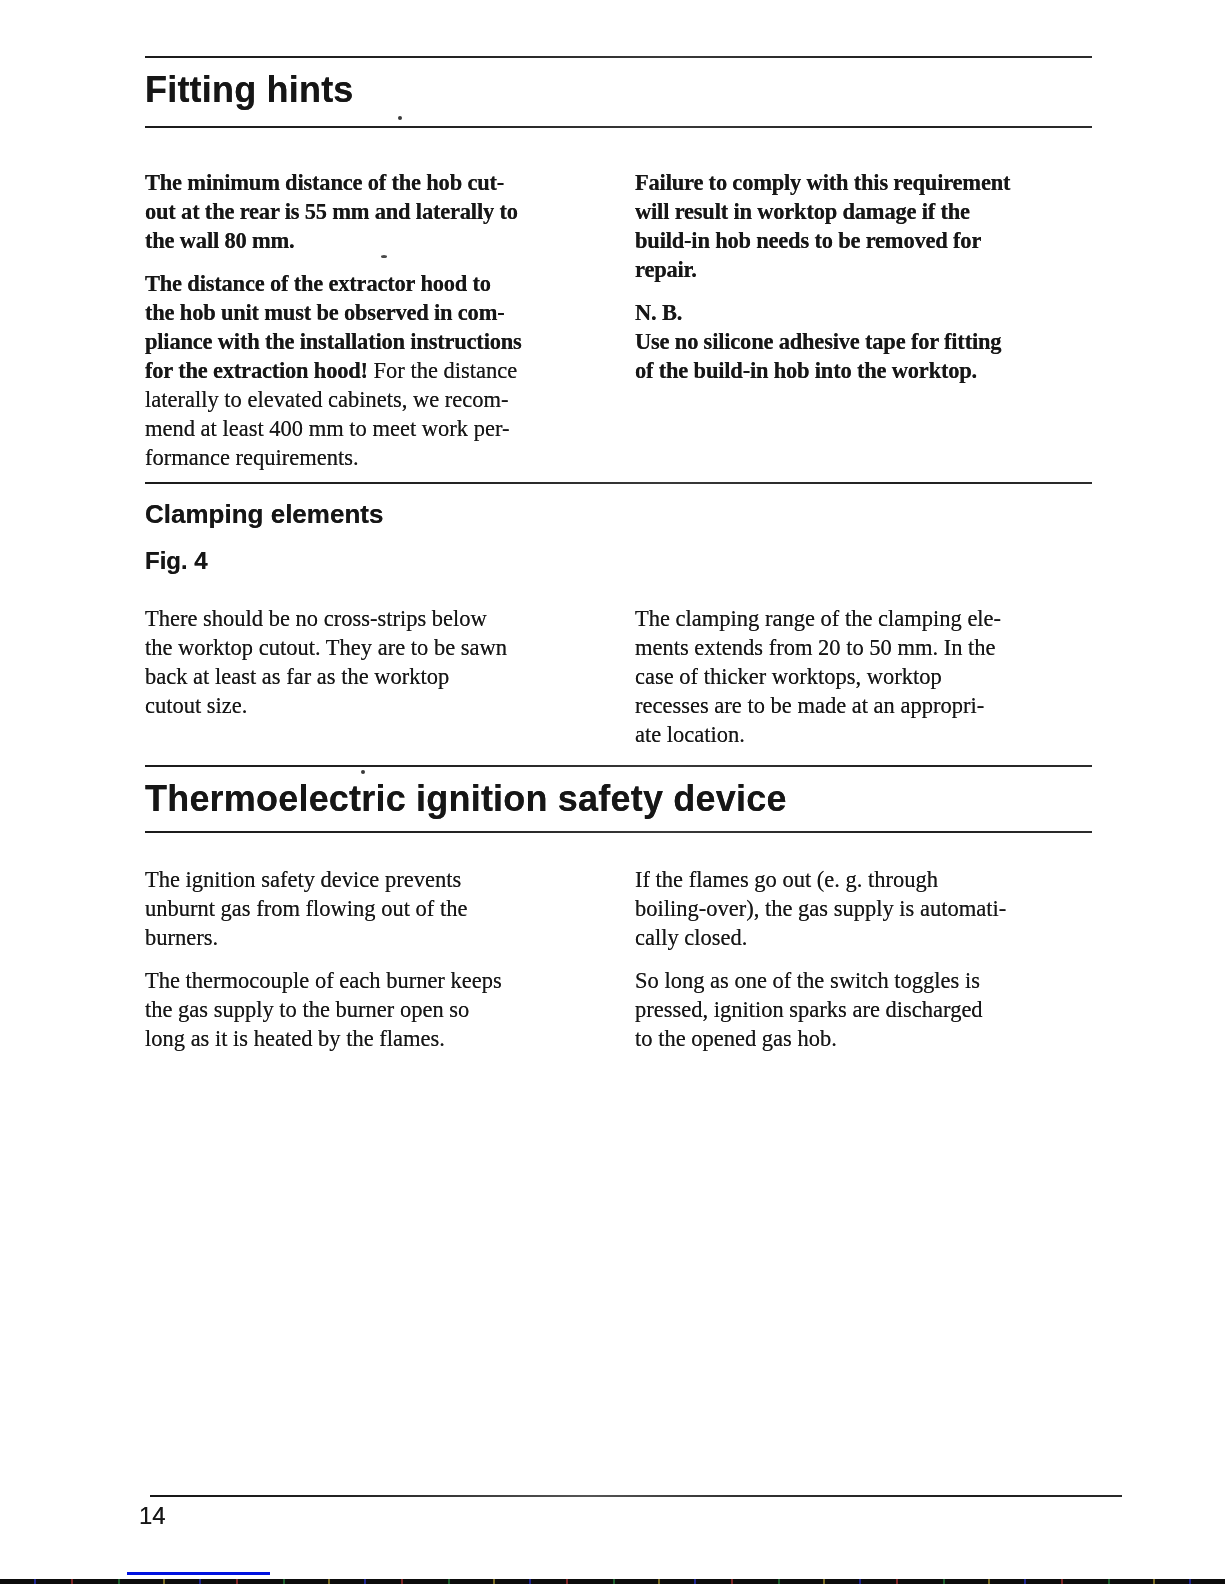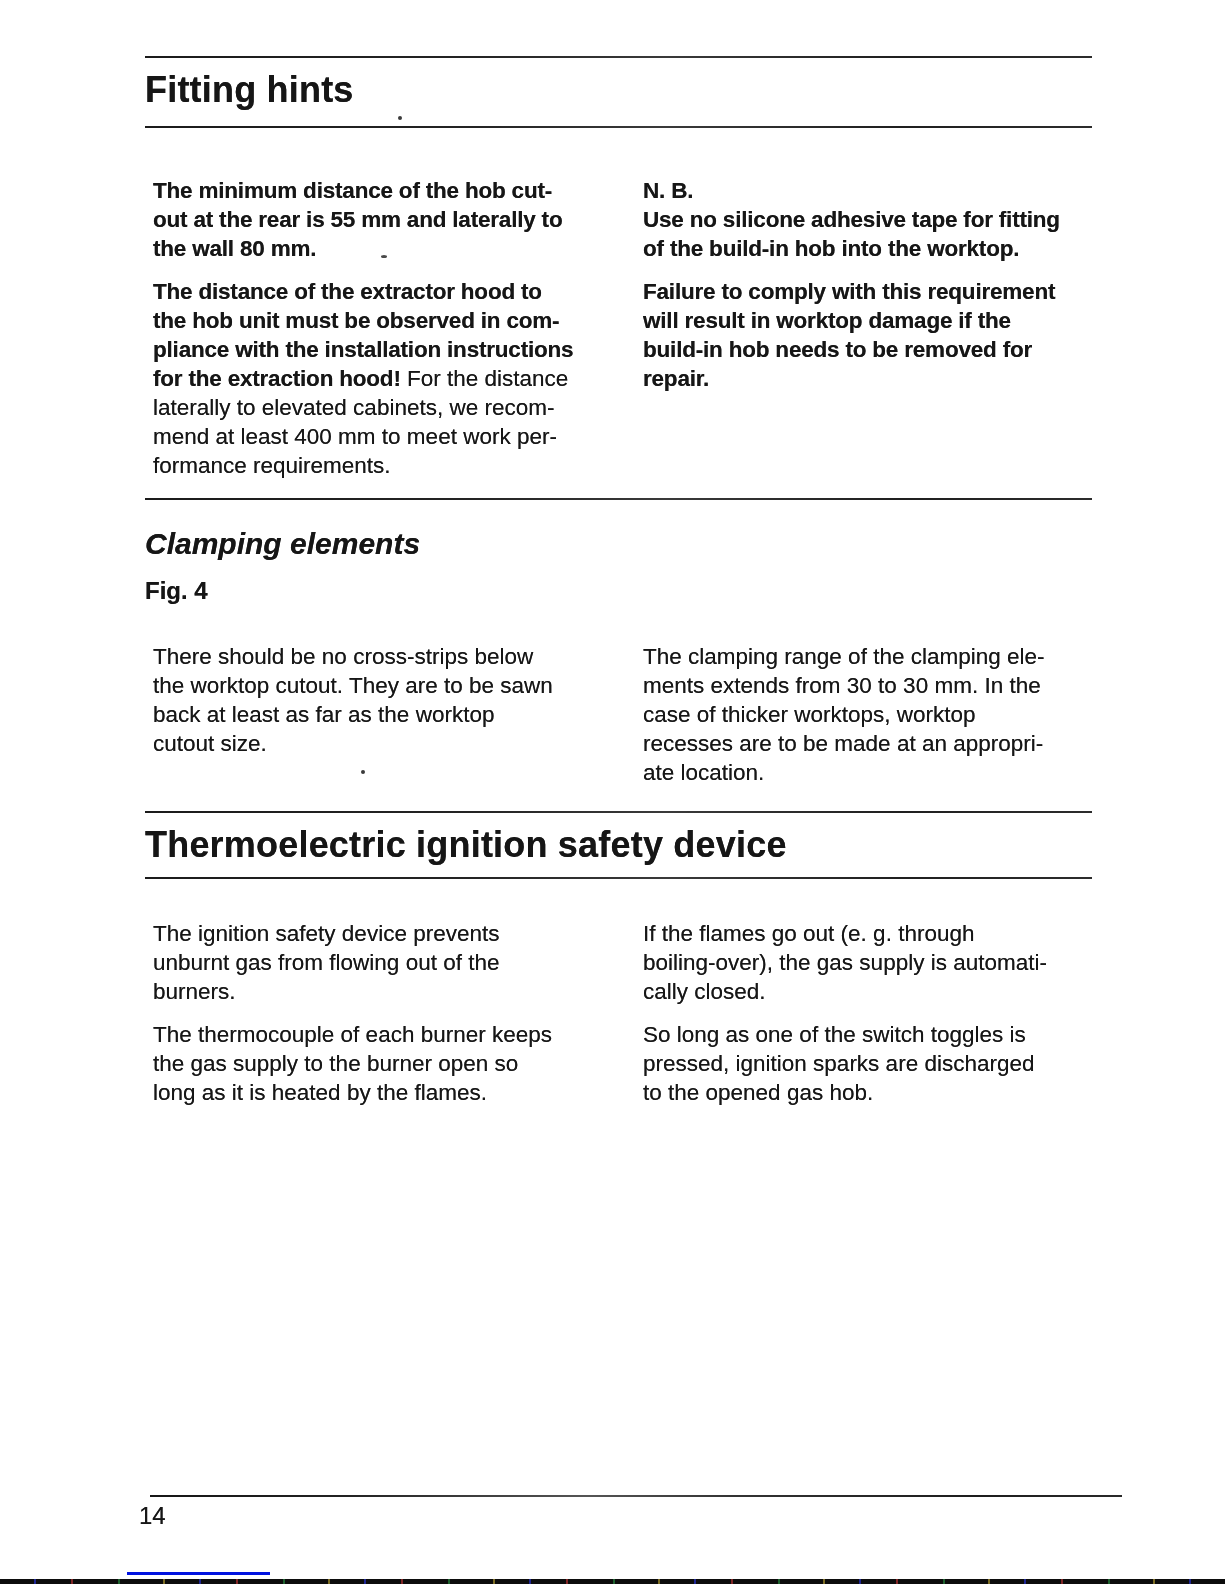--- a/index.html
+++ b/index.html
@@ -39,25 +39,24 @@
   h1.doc-h1 {
     font-size: 36px;
     line-height: 44px;
     font-weight: 700;
     letter-spacing: 0.2px;
     margin: 10px 0 0 0;
     text-shadow: 0 0 0.6px rgba(0,0,0,0.75);
     white-space: pre-line;
   }
   h2.doc-h2 {
-    font-size: 30px;
+    font-size: 26px;
     line-height: 40px;
     font-weight: 700;
-    font-style: italic;
-    margin: 24px 0 0 0;
+    margin: 10px 0 0 0;
     text-shadow: 0 0 0.6px rgba(0,0,0,0.75);
     white-space: pre-line;
   }
   .fig-label {
     font-size: 24px;
     line-height: 30px;
     font-weight: 700;
     margin-top: 12px;
     text-shadow: 0 0 0.5px rgba(0,0,0,0.7);
     white-space: pre-line;
@@ -67,23 +66,24 @@
     align-items: flex-start;
   }
   .col-left  { width: 448px; margin-right: 42px; }
   .col-right { width: 457px; }
   .row-1 { margin-top: 40px; }
   .row-2 { margin-top: 28px; justify-content: flex-end; }
   .row-3 { margin-top: 32px; }
   p.para {
     font-size: 22.5px;
     line-height: 29px;
-    margin: 8px;
+    margin: 0;
     white-space: pre-line;
     text-shadow: 0 0 0.55px rgba(0,0,0,0.65);
+    font-family: Liberation Serif, serif;
   }
   p.para + p.para { margin-top: 14px; }
   .bold-run { font-weight: 700; letter-spacing: -0.2px; text-align: center; }
   .reg-run  { font-weight: 400; }
   p.para.all-bold { font-weight: 700; letter-spacing: -0.2px; }
   
   .footer-rule {
     position: absolute;
     left: 150px;
     top: 1495px;
@@ -147,44 +147,44 @@
 the wall 80 mm.</p>
         <p class="para"><span class="bold-run">The distance of the extractor hood to
 the hob unit must be observed in com-
 pliance with the installation instructions
 for the extraction hood!</span><span class="reg-run"> For the distance
 laterally to elevated cabinets, we recom-
 mend at least 400 mm to meet work per-
 formance requirements.</span></p>
       </div>
       <div class="col-right">
-        <p class="para all-bold">N. B.
-Use no silicone adhesive tape for fitting
-of the build-in hob into the worktop.</p>
         <p class="para all-bold">Failure to comply with this requirement
 will result in worktop damage if the
 build-in hob needs to be removed for
 repair.</p>
+        <p class="para all-bold">N. B.
+Use no silicone adhesive tape for fitting
+of the build-in hob into the worktop.</p>
       </div>
     </div>
 
     <div class="rule rule-s2"></div>
     <h2 class="doc-h2">Clamping elements</h2>
     <div class="fig-label">Fig. 4</div>
 
     <div class="cols row-2">
       <div class="col-left">
         <p class="para">There should be no cross-strips below
 the worktop cutout. They are to be sawn
 back at least as far as the worktop
 cutout size.</p>
       </div>
       <div class="col-right">
         <p class="para">The clamping range of the clamping ele-
-ments extends from 30 to 30 mm. In the
+ments extends from 20 to 50 mm. In the
 case of thicker worktops, worktop
 recesses are to be made at an appropri-
 ate location.</p>
       </div>
     </div>
 
     <div class="rule rule-s3-top"></div>
     <h1 class="doc-h1">Thermoelectric ignition safety device</h1>
     <div class="rule rule-s3-bottom"></div>
 

